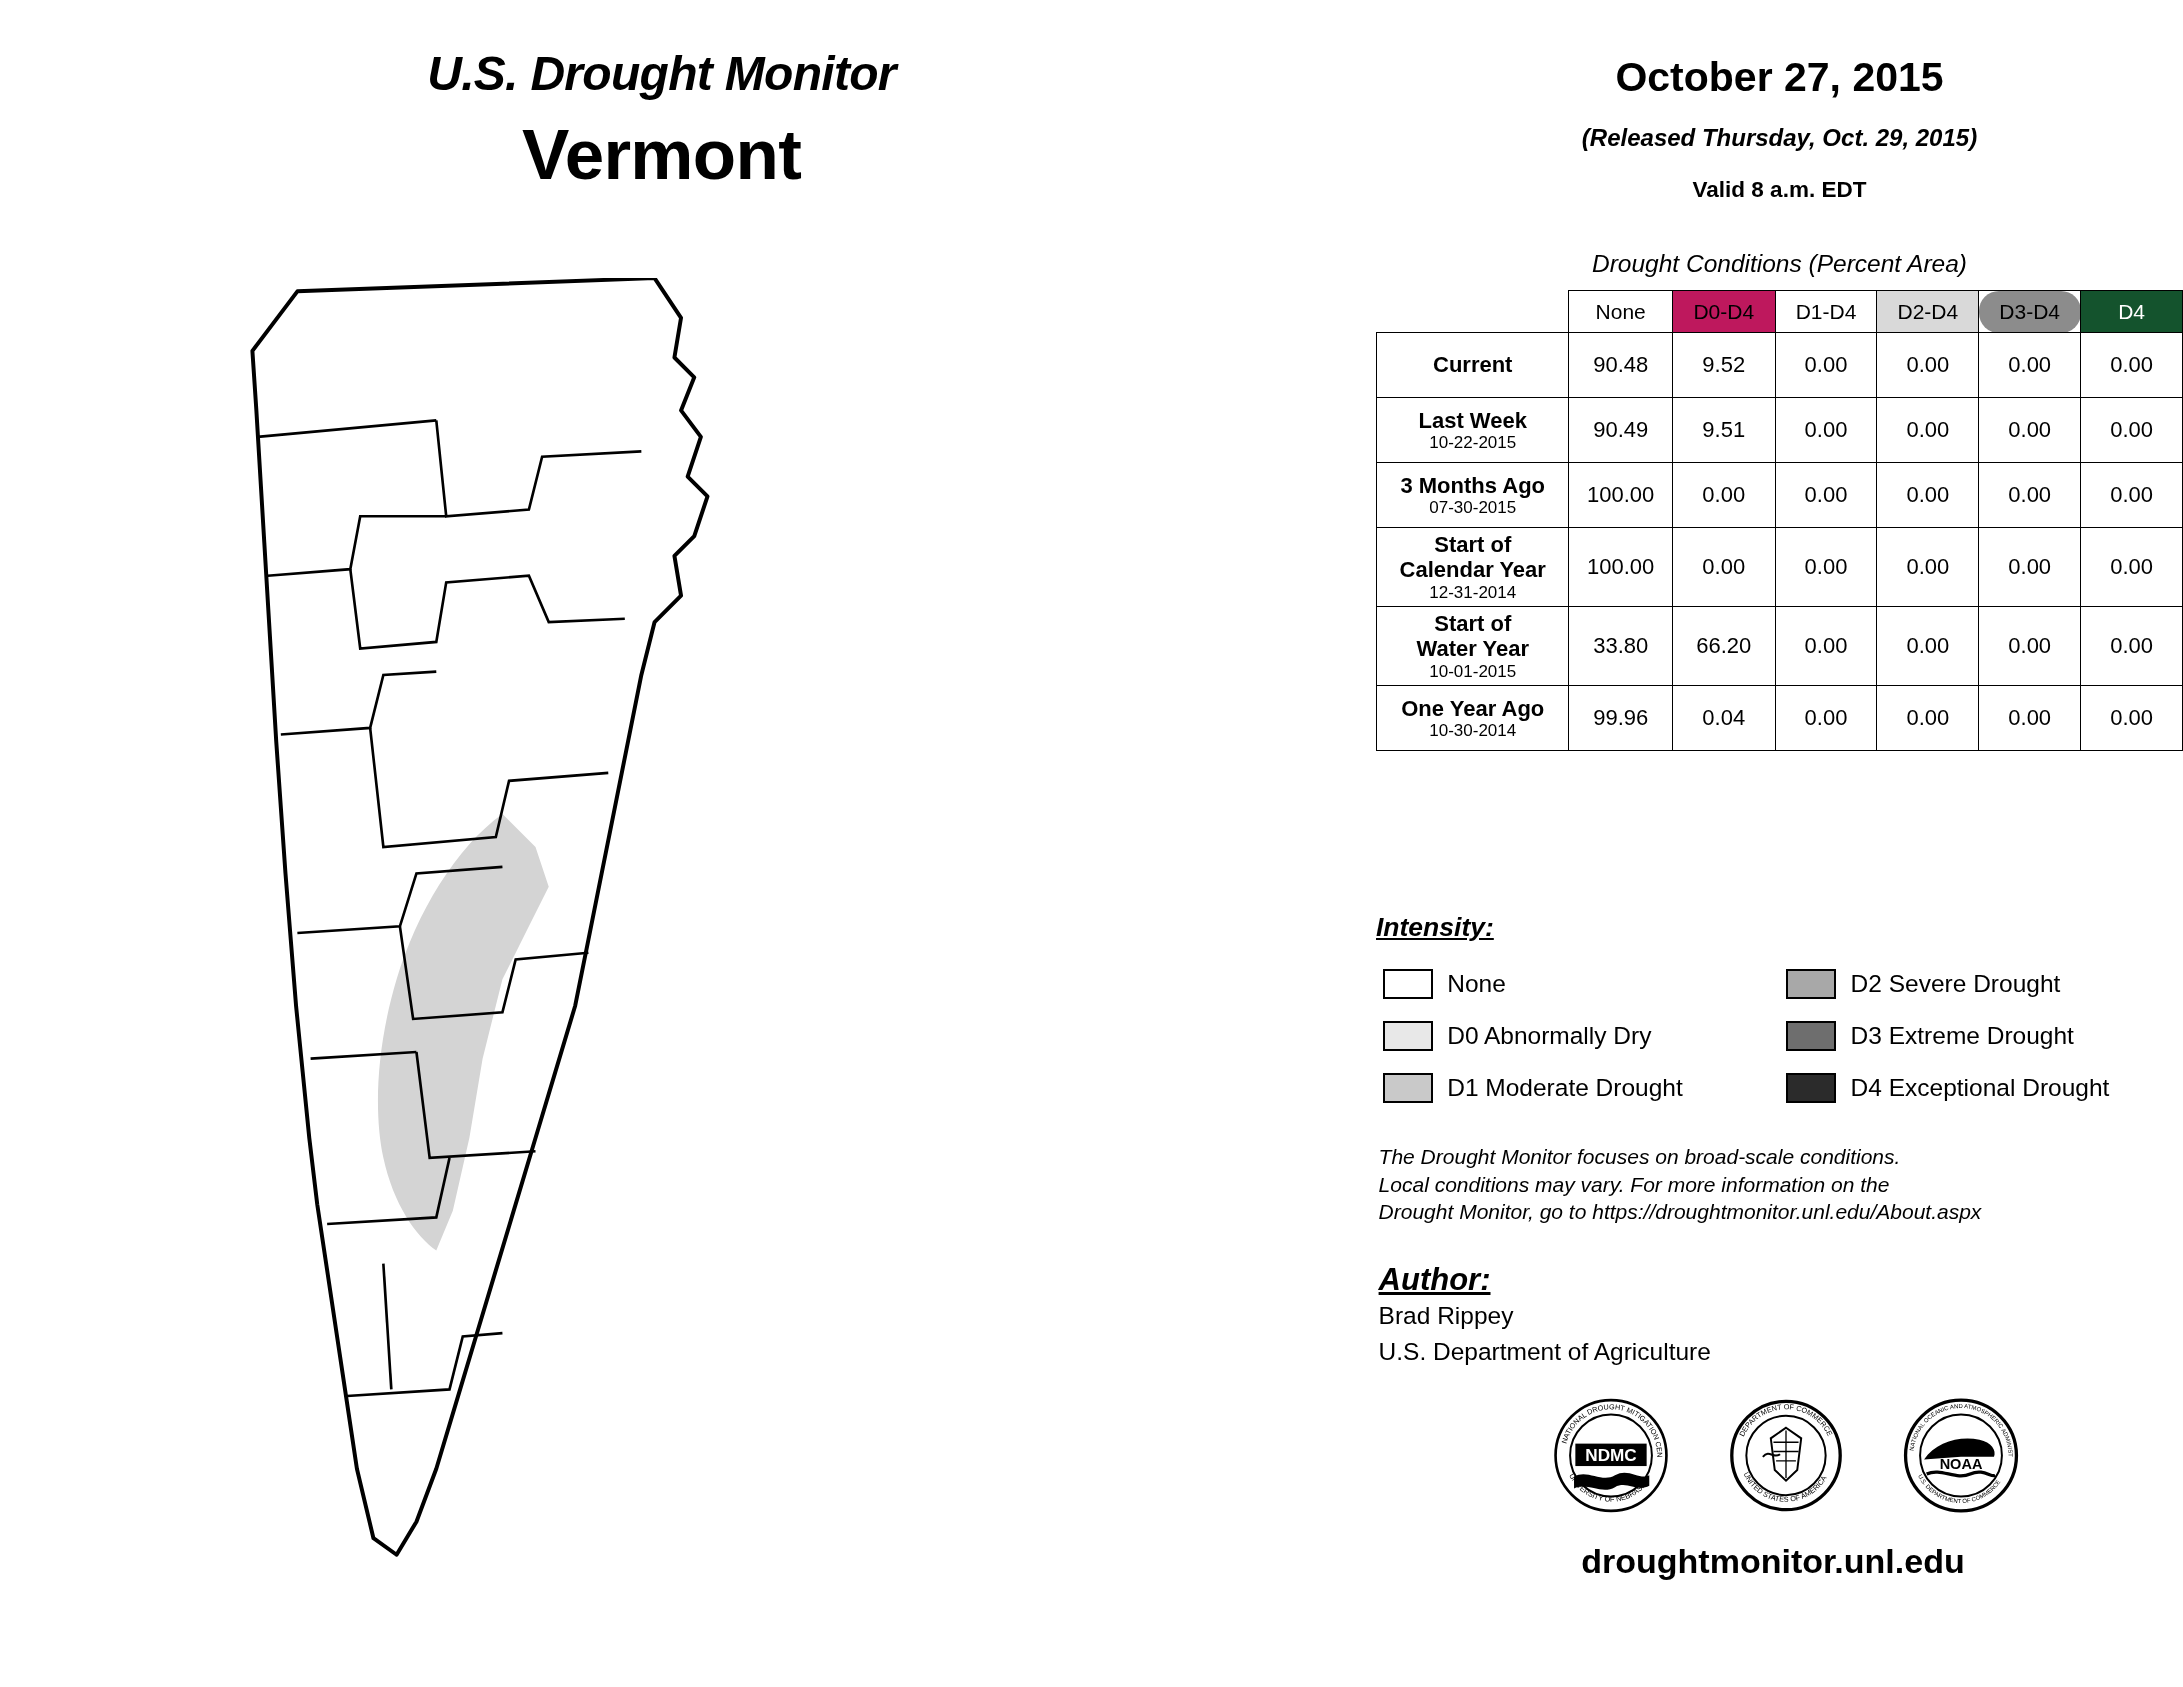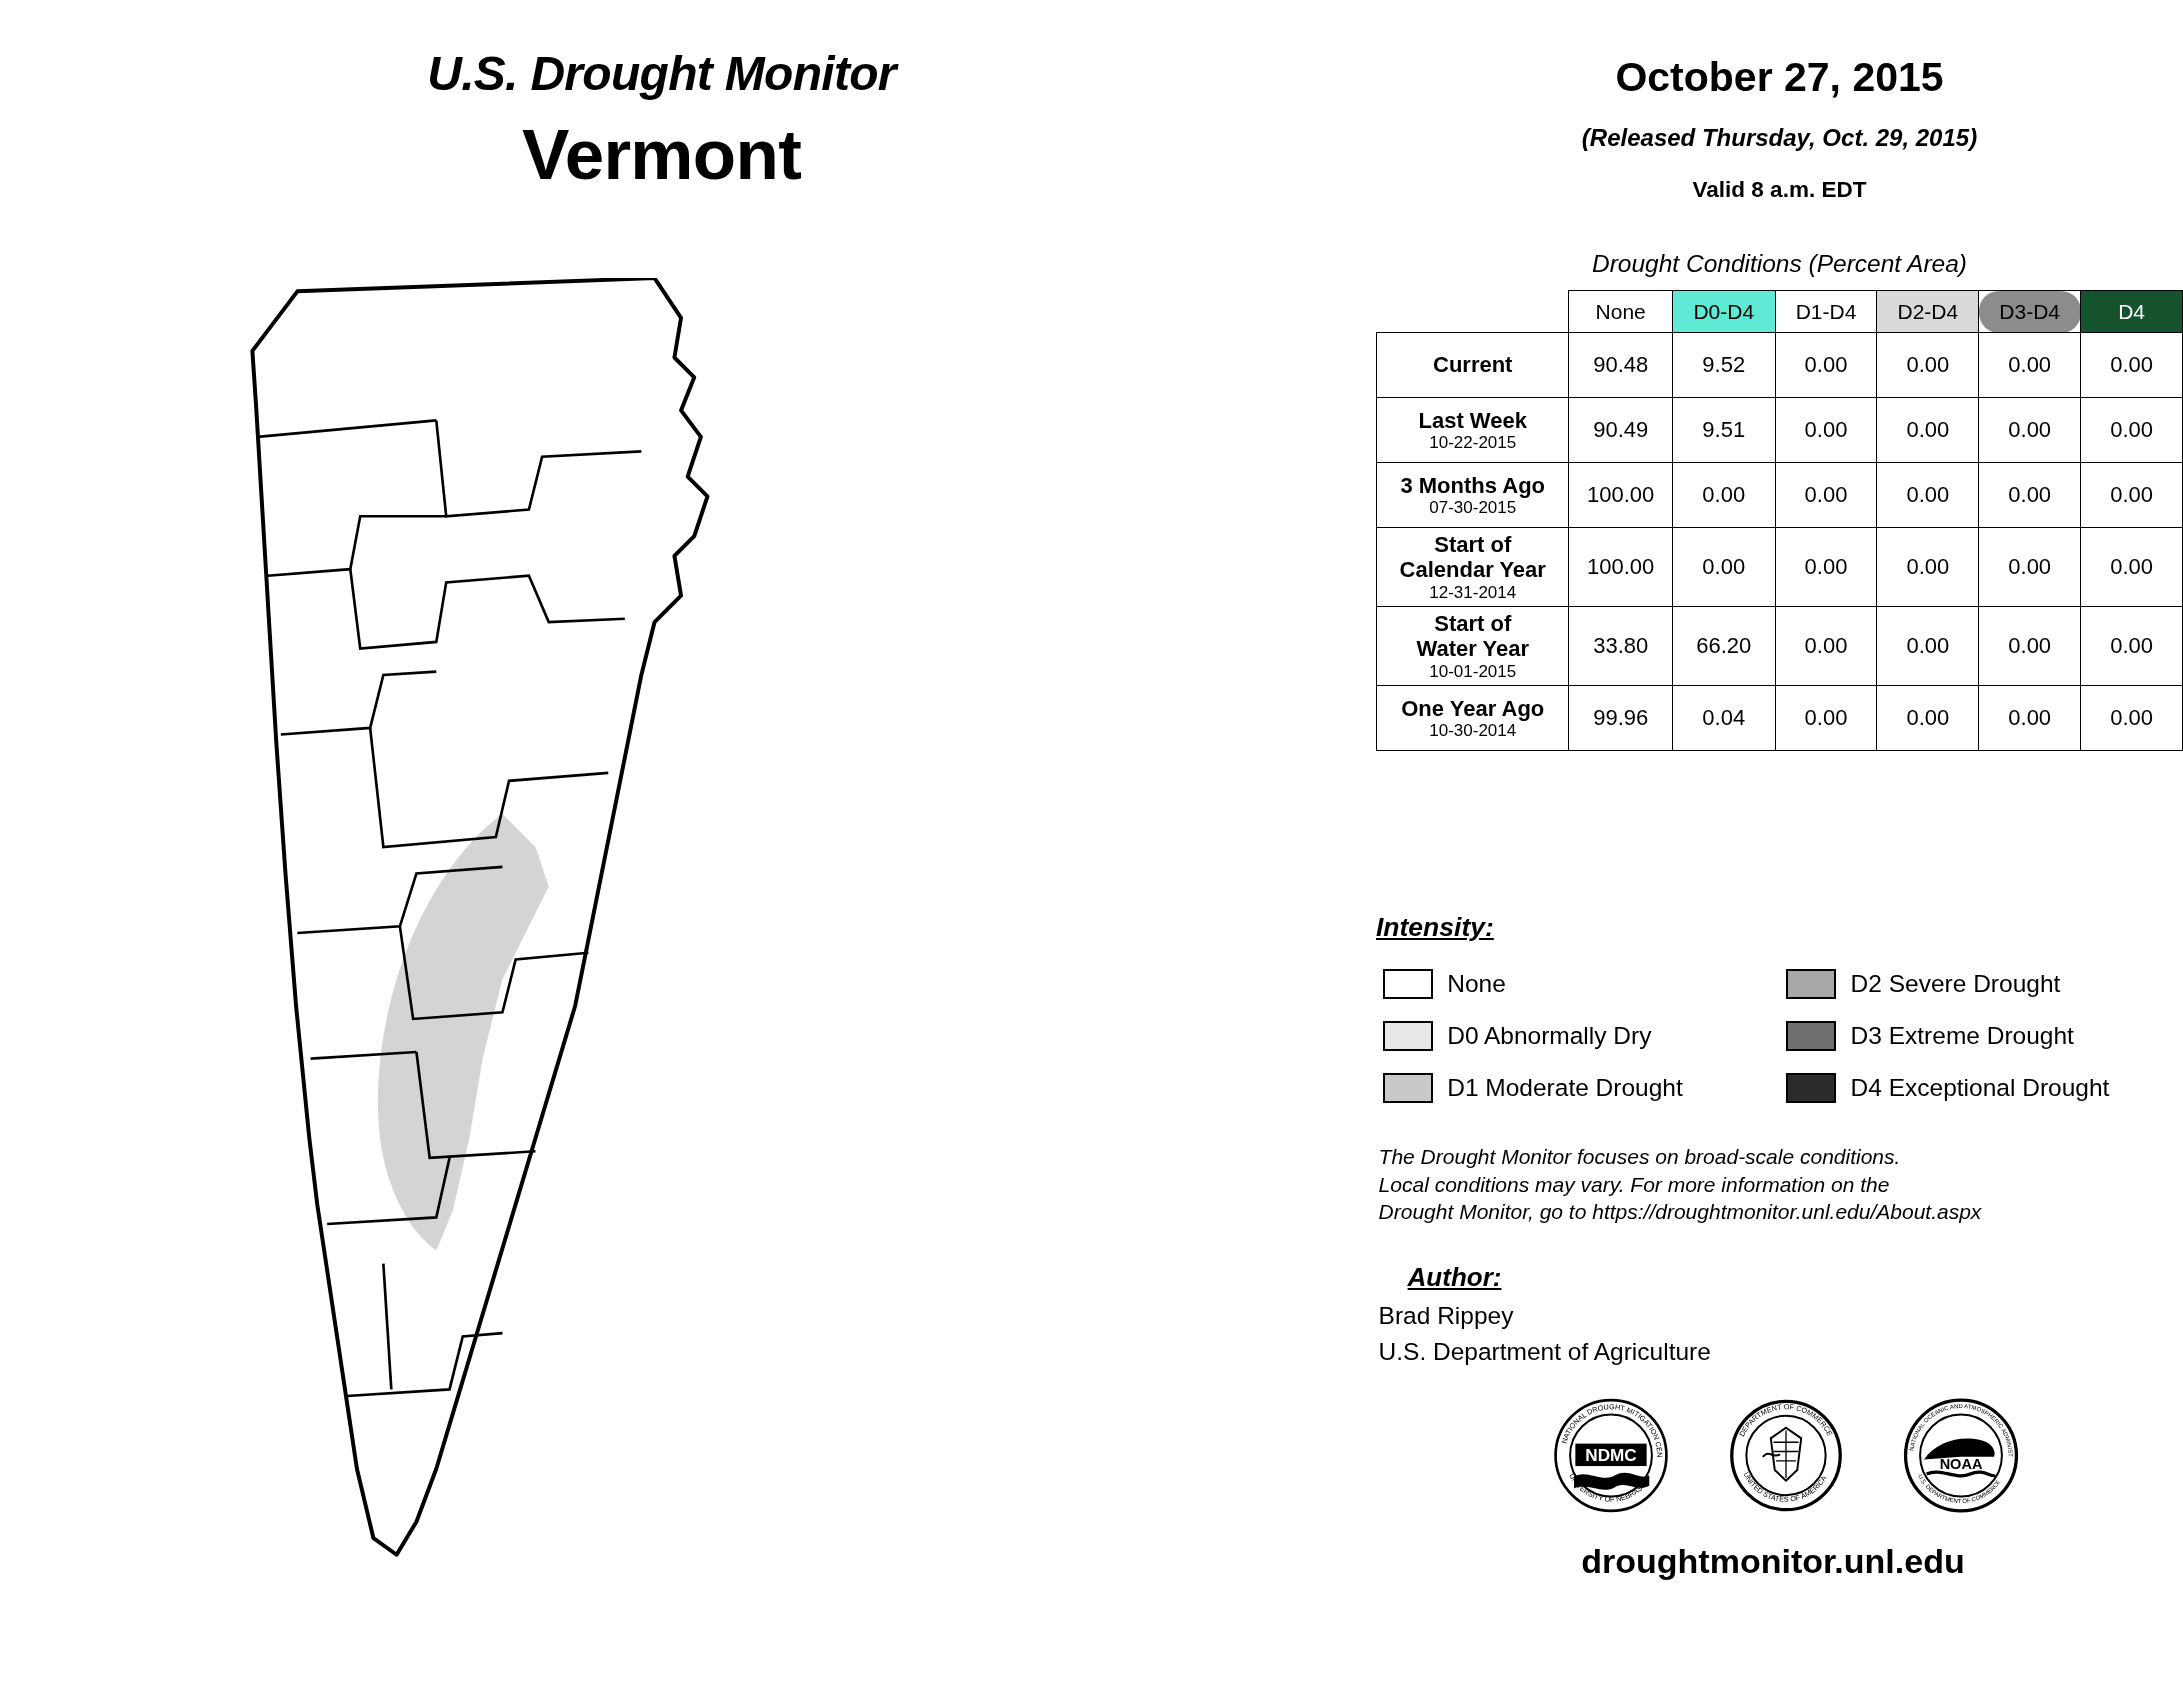--- a/index.html
+++ b/index.html
@@ -120,21 +120,21 @@
     border: none;
     width: 198px;
   }
   table.dm thead th {
     height: 41px;
     width: 105px;
     font-weight: normal;
     font-size: 21px;
   }
   th.h-none  { background:#ffffff; }
-  th.h-d0d4  { background:#5eead4; }
+  th.h-d0d4  { background:#be185d; }
   th.h-d1d4  { background:#ffffff; }
   th.h-d2d4  { background:#d9d9d9; }
   th.h-d3d4  { background:#8c8c8c; color:#000;border-radius:20px; }
   th.h-d4    { background:#14532d; color:#ffffff; }
 
   table.dm tbody td.rowlabel {
     text-align: center;
     padding: 4px 6.6px;
     line-height: 1.15;
   }
@@ -185,25 +185,24 @@
     top: 1143px;
     width: 794px;
     font-size: 21px;
     font-style: italic;
     line-height: 1.32;
   }
   .author-heading {
     position: absolute;
     left: 2.6px;
     top: 1262px;
-    font-size: 26px;
+    font-size: 31px;
     font-style: italic;
     font-weight: bold;
     text-decoration: underline;
-    margin-left: 29px;
   }
   .author-name {
     position: absolute;
     left: 2.6px;
     top: 1302px;
     font-size: 24.5px;
   }
   .author-org {
     position: absolute;
     left: 2.6px;

